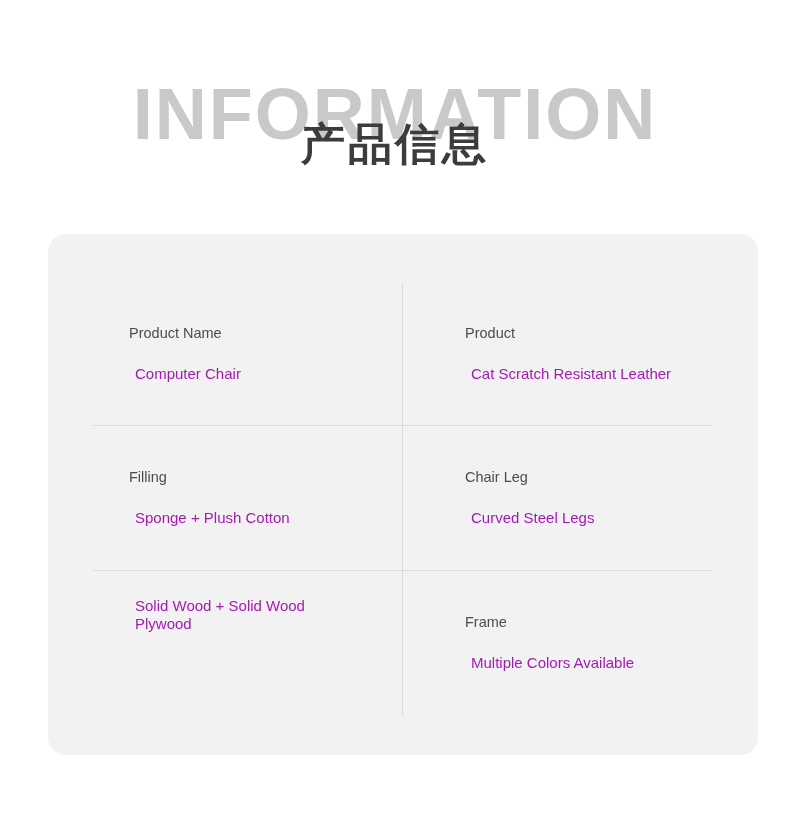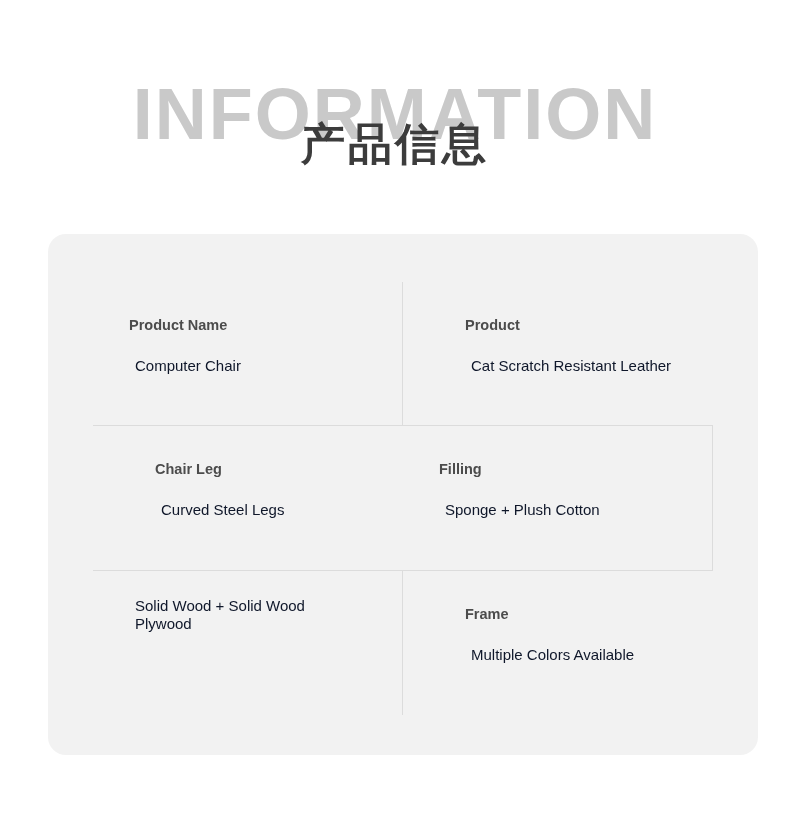--- a/index.html
+++ b/index.html
@@ -102,26 +102,26 @@
     bottom: 0;
     right: 0;
     width: 1px;
     background: #dcdcdc;
   }
 
   .spec-label {
     font-size: 14.5px;
     color: #4c4c4c;
     line-height: 1.3;
-    margin: 8px 0 22px 0;
-    font-weight: 700;
+    margin: 16px 0 22px 0;
+    font-weight: 400;
   }
   .spec-value {
     font-size: 15px;
-    color: #0f172a;
+    color: #a21caf;
     line-height: 1.25;
     margin: 0 0 0 6px;
     font-weight: 400;
     max-width: 230px;
   }
   .spec-cell.right .spec-value {
     max-width: 260px;
   }
 </style>
 </head>
@@ -140,28 +140,28 @@
       <div class="spec-cell left sep-bottom sep-right">
         <p class="spec-label">Product Name</p>
         <p class="spec-value">Computer Chair</p>
       </div>
 
       <div class="spec-cell right sep-bottom">
         <p class="spec-label">Product</p>
         <p class="spec-value">Cat Scratch Resistant Leather</p>
       </div>
 
+      <div class="spec-cell left sep-bottom sep-right">
+        <p class="spec-label">Filling</p>
+        <p class="spec-value">Sponge + Plush Cotton</p>
+      </div>
+
       <div class="spec-cell right sep-bottom">
         <p class="spec-label">Chair Leg</p>
         <p class="spec-value">Curved Steel Legs</p>
-      </div>
-
-      <div class="spec-cell left sep-bottom sep-right">
-        <p class="spec-label">Filling</p>
-        <p class="spec-value">Sponge + Plush Cotton</p>
       </div>
 
       <div class="spec-cell left sep-right">
         <p class="spec-value">Solid Wood + Solid Wood Plywood</p>
       </div>
 
       <div class="spec-cell right">
         <p class="spec-label">Frame</p>
         <p class="spec-value">Multiple Colors Available</p>
       </div>

